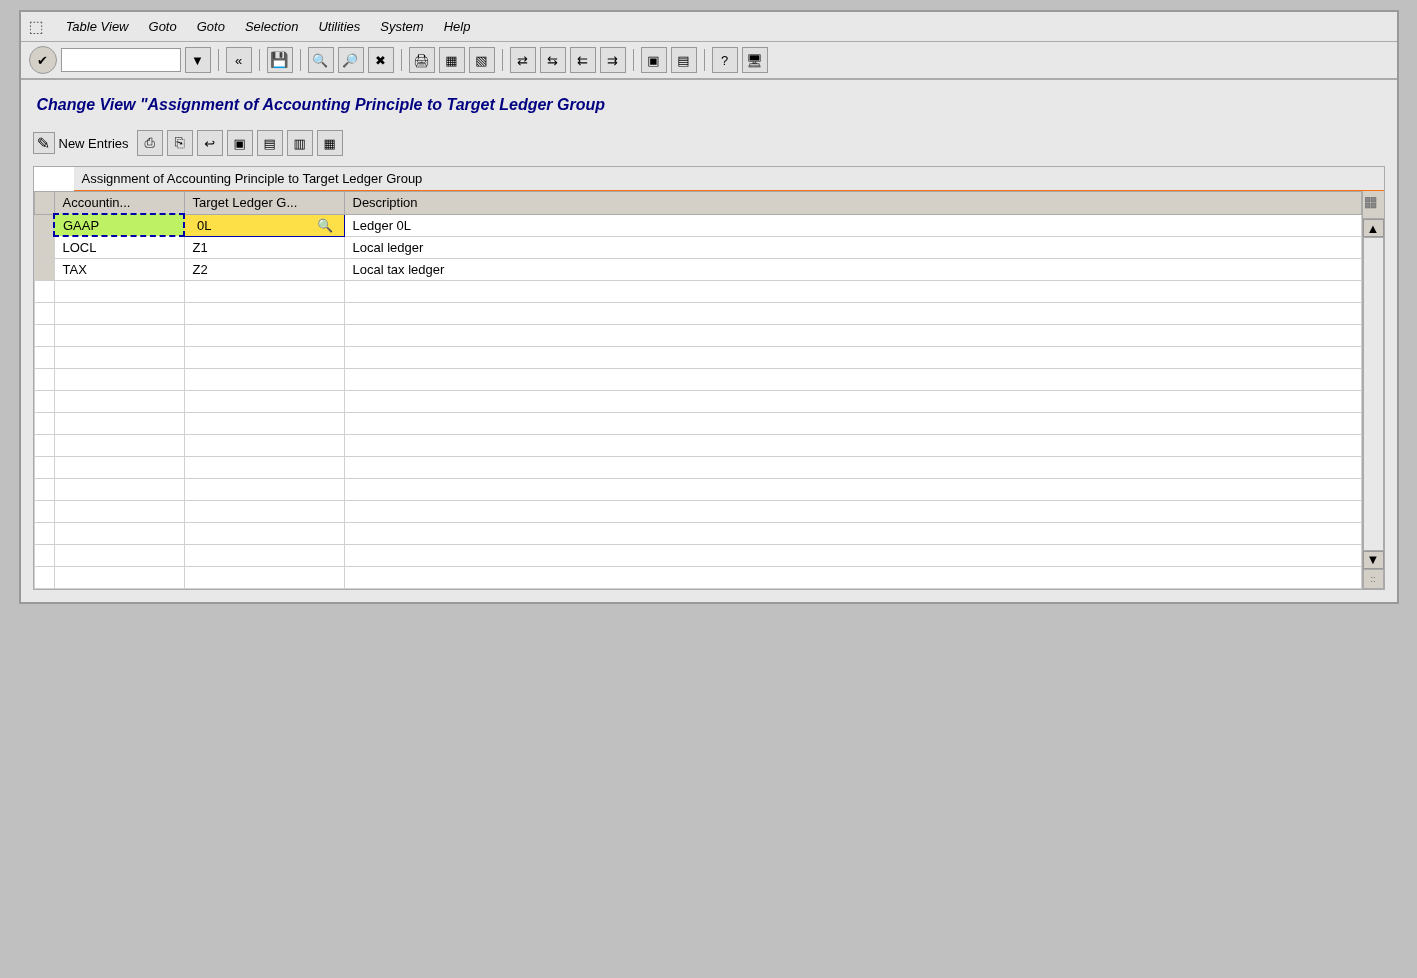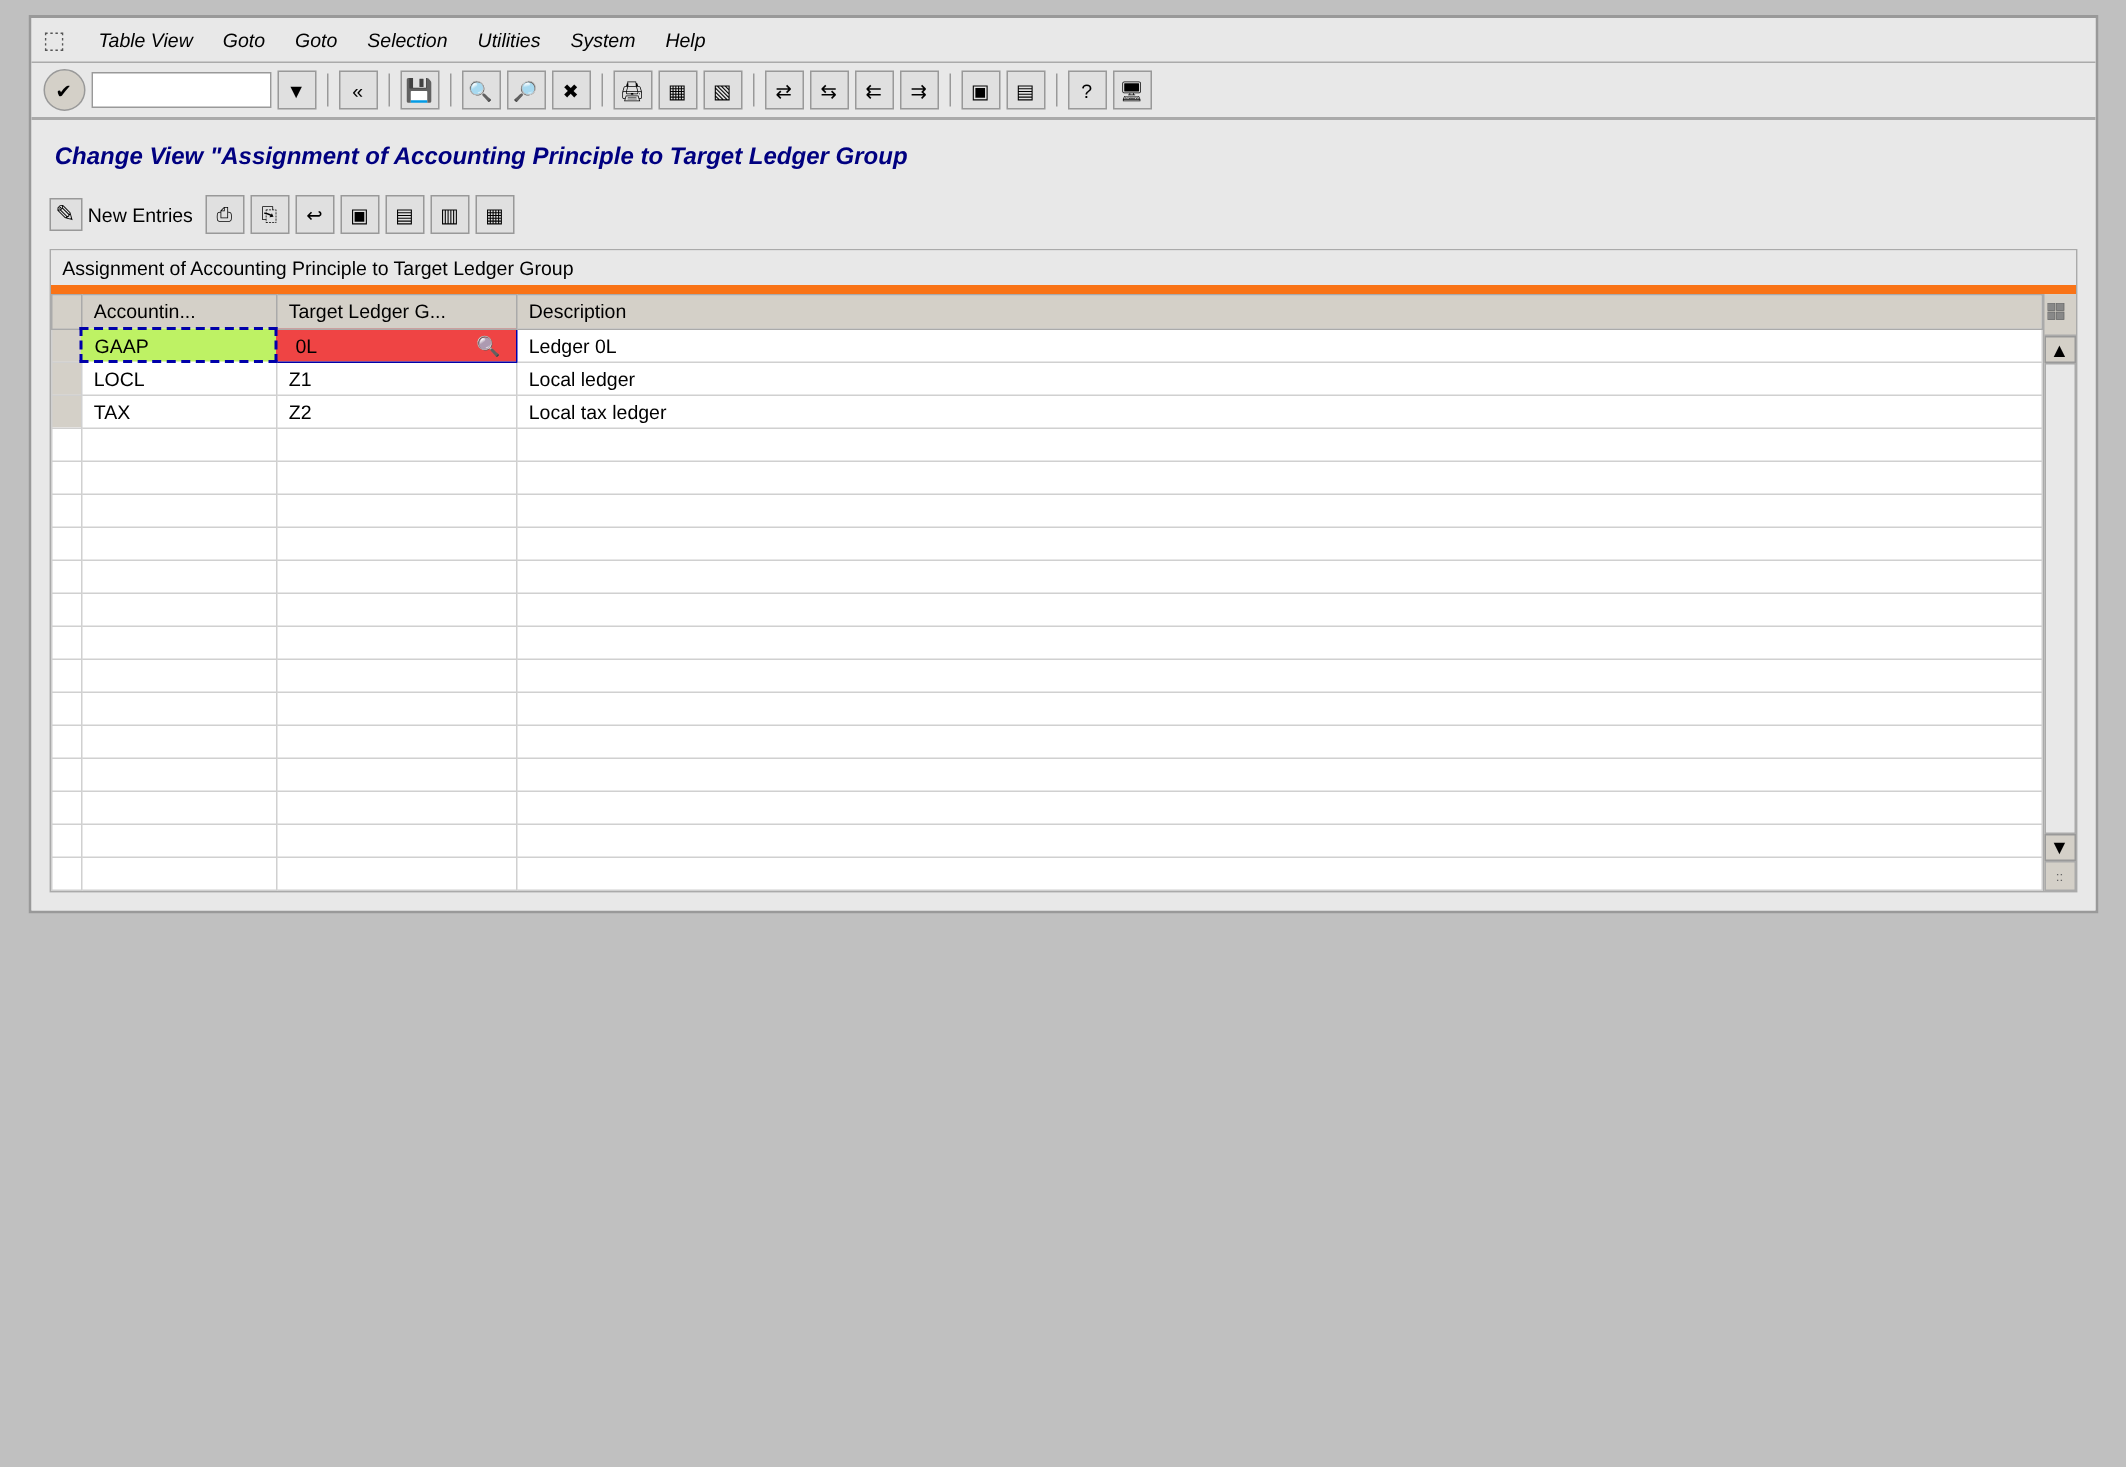--- a/index.html
+++ b/index.html
@@ -108,21 +108,22 @@
     
     .table-container {
       background: #fff;
       border: 1px solid #aaa;
       margin-bottom: 4px;
     }
     .table-title {
       background: #e8e8e8;
       padding: 4px 8px;
       font-size: 13px;
-      border-bottom: 6px solid #f97316;
+      border-bottom: 1px solid #f97316;
+      margin-left: 40px;
     }
     .data-table {
       width: 100%;
       border-collapse: collapse;
       table-layout: fixed;
       border-radius: 15px;
     }
     .data-table thead th {
       background: #d4d0c8;
       border: 1px solid #aaa;
@@ -143,21 +144,21 @@
       border-right: 1px solid #aaa;
     }
     .col-accounting { width: 130px; }
     .col-ledger { width: 160px; }
     .col-description { width: auto; }
     .selected-cell {
       background: #bef264;
       border: 2px dashed #0000aa !important;
     }
     .input-cell {
-      background: #ef4444;
+      background: #fde047;
       border: 1px solid #0000aa !important;
       padding: 0;
     }
     .input-cell input {
       width: 100%;
       border: none;
       outline: none;
       padding: 1px 4px;
       font-size: 13px;
       background: transparent;

